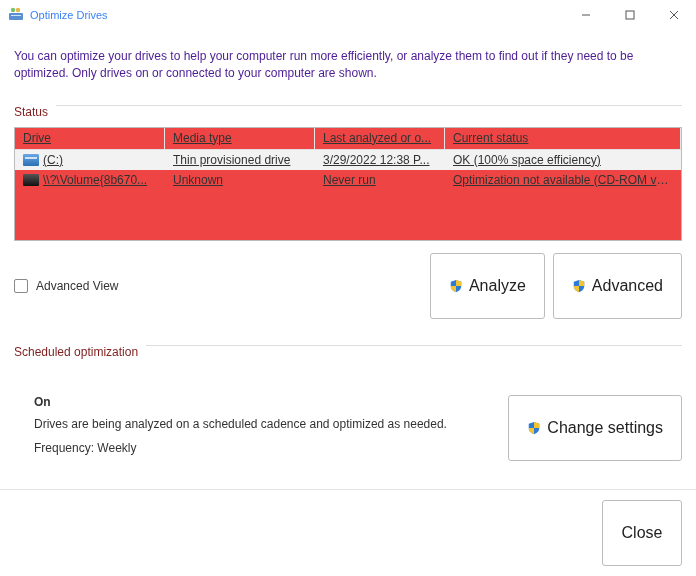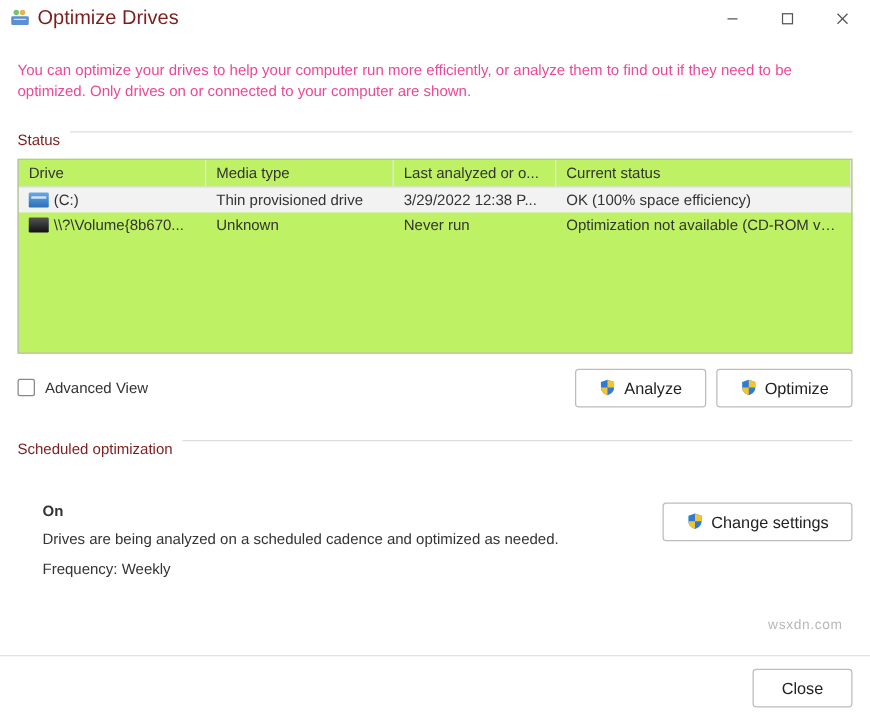--- a/index.html
+++ b/index.html
@@ -1,44 +1,44 @@
 <!DOCTYPE html>
 <html><head>
 <meta charset="utf-8">
 <style>
 * { box-sizing: border-box; font-family: "Segoe UI", Tahoma, sans-serif; }
 body { margin: 0; background: #fff; width: 696px; height: 576px; overflow: hidden; font-size: 12px; color: #333; }
 .titlebar { height: 30px; display: flex; align-items: center; padding: 0 0 0 8px; }
 .ticon { width: 16px; height: 16px; margin-right: 6px; display: flex; align-items: center; justify-content: center; }
 .ticon svg { width: 16px; height: 16px; }
-.ttext { flex: 0 0 auto; color: #7f1d1d; font-size: 16px; }
+.ttext { flex: 0 0 auto; color: #3b82f6; font-size: 11px; }
 .tspacer { flex: 1; }
 .wbtn { width: 44px; height: 30px; display: flex; align-items: center; justify-content: center; color: #555; }
 .content { padding: 10px 14px 0 14px; }
-.intro { margin: 8px 0 22px 0; line-height: 1.45; color: #ec4899; }
+.intro { margin: 8px 0 22px 0; line-height: 1.45; color: #4c1d95; }
 .grouplabel { display: flex; align-items: flex-start; margin-bottom: 8px; color: #7f1d1d; }
 .grouplabel .line { flex: 1; height: 1px; background: #ddd; margin-left: 8px; }
-.listbox { border: 1px solid #bcbcbc; height: 156px; width: 100%; overflow: hidden; background: #bef264; }
+.listbox { border: 1px solid #bcbcbc; height: 114px; width: 100%; overflow: hidden; background: #ef4444; text-decoration: underline; }
 .lhead { display: flex; height: 22px; border-bottom: 1px solid #e0e0e0; color: #333; }
 .lhead > div { padding: 3px 8px; border-right: 1px solid #e6e6e6; white-space: nowrap; overflow: hidden; text-overflow: ellipsis; }
 .col-drive { width: 150px; }
 .col-media { width: 150px; }
 .col-last { width: 130px; }
 .col-status { flex: 1; }
 .lrow { display: flex; height: 20px; align-items: center; }
 .lrow.sel { background: #f2f2f2; }
 .lrow > div { padding: 2px 8px; white-space: nowrap; overflow: hidden; text-overflow: ellipsis; }
 .dicon { display: inline-block; width: 16px; height: 12px; vertical-align: -2px; margin-right: 4px; }
 .dicon.blue { background: linear-gradient(#6aa8e6,#2b6fb5); border-radius: 1px; position: relative; }
 .dicon.blue::after { content:""; position:absolute; left:2px; right:2px; top:3px; height:2px; background:#cfe3f7; }
 .dicon.black { background: linear-gradient(#555,#111); border-radius: 1px; }
 .belowrow { display: flex; align-items: center; margin-top: 12px; }
 .chk { width: 14px; height: 14px; border: 1px solid #888; border-radius: 2px; margin-right: 8px; background:#fff;}
 .belowrow .spacer { flex: 1; }
-.btn { border: 1px solid #bcbcbc; background: #fff; border-radius: 3px; padding: 7px 18px; font-size: 13px; color: #222; display: inline-flex; align-items: center; gap: 6px; margin-left: 8px; min-width: 100px; justify-content: center; }
+.btn { border: 1px solid #bcbcbc; background: #fff; border-radius: 3px; padding: 23px 18px; font-size: 16px; color: #222; display: inline-flex; align-items: center; gap: 6px; margin-left: 8px; min-width: 100px; justify-content: center; }
 .shield { width: 14px; height: 14px; }
 .sched { margin-top: 26px; }
 .schedrow { display: flex; margin-top: 36px; }
 .schedtext { padding-left: 20px; flex: 1; }
 .schedtext .on { font-weight: bold; margin-bottom: 8px; }
 .schedtext .line2 { margin-bottom: 10px; }
 .footer { position: absolute; right: 0; bottom: 0; border-top: 1px solid #e2e2e2; padding: 10px 14px; background: #fff; width: 100%; display: flex; justify-content: flex-end; margin-left: 48px; }
 .watermark { position: absolute; right: 22px; bottom: 70px; color: #b8b8b8; font-size: 11px; letter-spacing: .5px; margin-left: 44px; }
 </style>
 </head>
@@ -113,21 +113,21 @@
           <path d="M8 8 H2 V8 C2 12 5 14 8 15 Z" fill="#f4c430"></path>
         </svg>
       <span>Analyze</span>
     </button>
     <button class="btn">
       <svg class="shield" viewBox="0 0 16 16">
           <path d="M8 1 L14 3 V8 C14 12 11 14 8 15 C5 14 2 12 2 8 V3 Z" fill="#2d7bd6"></path>
           <path d="M8 1 L14 3 V8 H8 Z" fill="#f4c430"></path>
           <path d="M8 8 H2 V8 C2 12 5 14 8 15 Z" fill="#f4c430"></path>
         </svg>
-      <span>Optimize</span>
+      <span>Advanced</span>
     </button>
   </div>
 
   <div class="sched">
     <div class="grouplabel">
       <span>Scheduled optimization</span>
       <span class="line"></span>
     </div>
     <div class="schedrow">
       <div class="schedtext">

